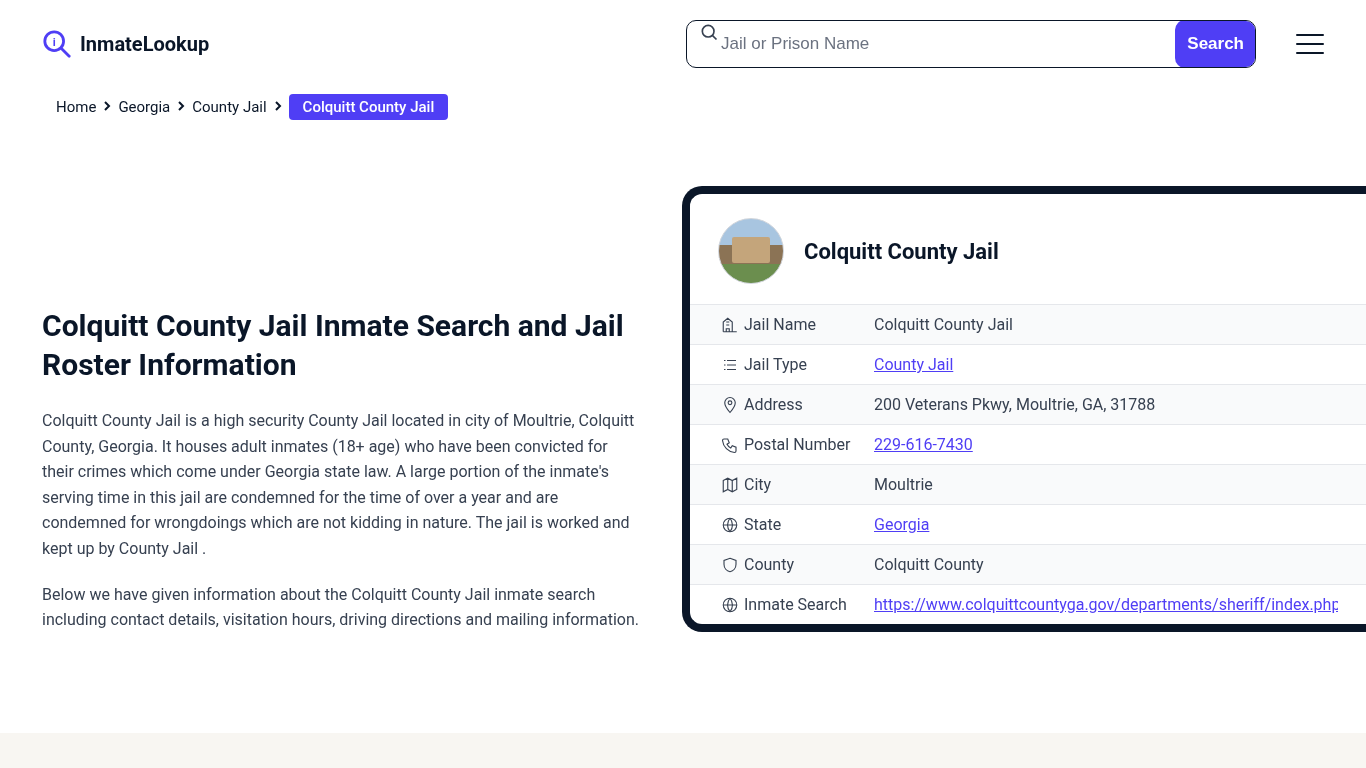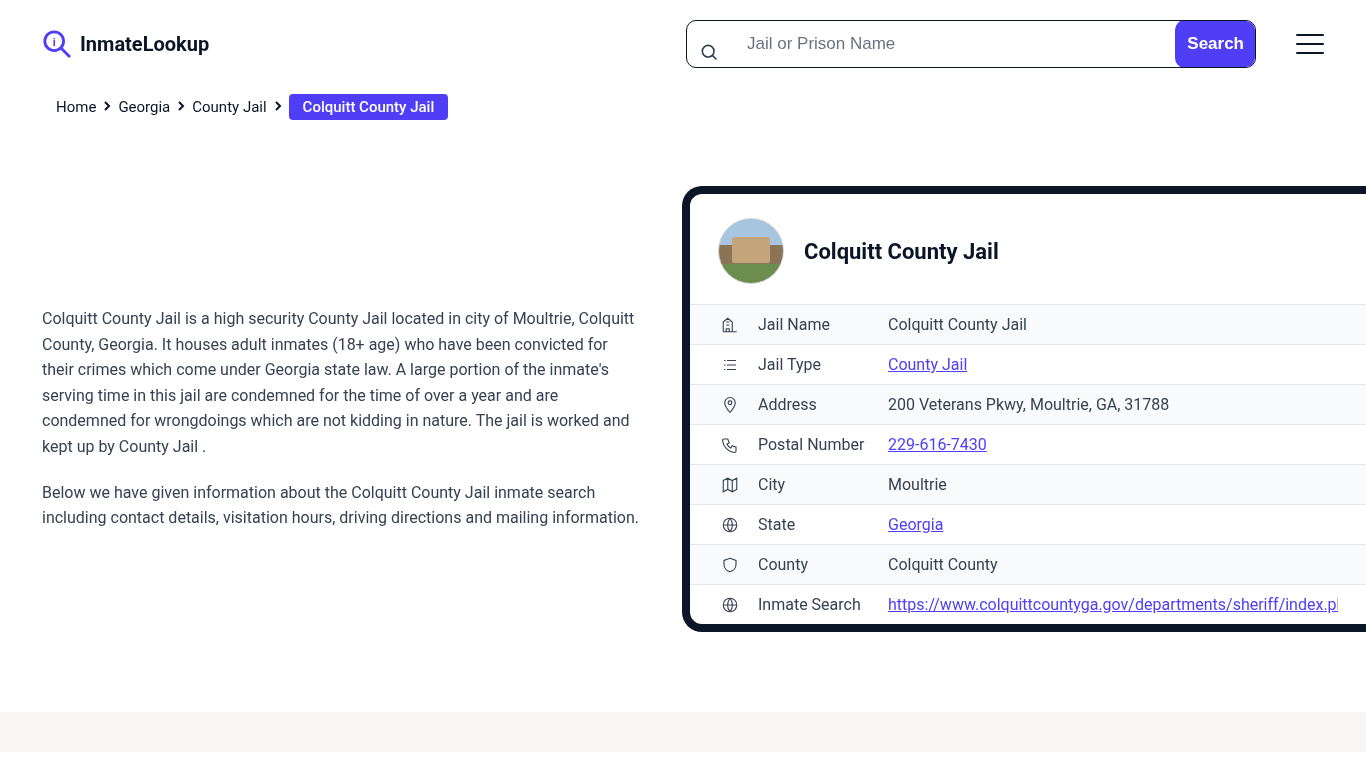--- a/index.html
+++ b/index.html
@@ -45,24 +45,24 @@
     .search-container {
       display: flex;
       align-items: center;
       border: 1.5px solid #0a1628;
       border-radius: 10px;
       overflow: hidden;
       width: 570px;
     }
     .search-input-wrap {
       display: flex;
-      align-items: flex-end;
+      align-items: flex-start;
       flex: 1;
       padding: 0 12px;
-      gap: 28px;
+      gap: 2px;
     }
     .search-input {
       border: none;
       outline: none;
       font-size: 17px;
       padding: 12px 0;
       flex: 1;
       color: #0a1628;
     }
     .search-input::placeholder {
@@ -203,21 +203,21 @@
     .info-icon svg {
       width: 18px;
       height: 18px;
       stroke: #374151;
       fill: none;
       stroke-width: 1.5;
     }
     .info-label {
       width: 130px;
       color: #374151;
-      margin-left: 16px;
+      margin-left: 2px;
       flex-shrink: 0;
     }
     .info-value {
       color: #374151;
       flex: 1;
       white-space: nowrap;
       overflow: hidden;
     }
     .info-link {
       color: #4f3ef5;
@@ -282,20 +282,21 @@
   <span class="breadcrumb-chevron">
     <svg width="10" height="10" viewBox="0 0 10 10">
         <path d="M3 1 L7 5 L3 9" fill="none" stroke="#0a1628" stroke-width="2"></path>
       </svg>
   </span>
   <span class="breadcrumb-current">Colquitt County Jail</span>
 </div>
 
 <div class="main">
   <div class="left-col">
+    <h1 class="page-title">Colquitt County Jail Inmate Search and Jail Roster Information</h1>
     <p class="description">Colquitt County Jail is a high security County Jail located in city of Moultrie, Colquitt County, Georgia. It houses adult inmates (18+ age) who have been convicted for their crimes which come under Georgia state law. A large portion of the inmate's serving time in this jail are condemned for the time of over a year and are condemned for wrongdoings which are not kidding in nature. The jail is worked and kept up by County Jail .</p>
     <p class="description">Below we have given information about the Colquitt County Jail inmate search including contact details, visitation hours, driving directions and mailing information.</p>
   </div>
   <div class="right-col">
     <div class="info-card">
       <div class="card-header">
         <div class="avatar"></div>
         <h2 class="card-title">Colquitt County Jail</h2>
       </div>
       <div class="info-table" id="info-table">

